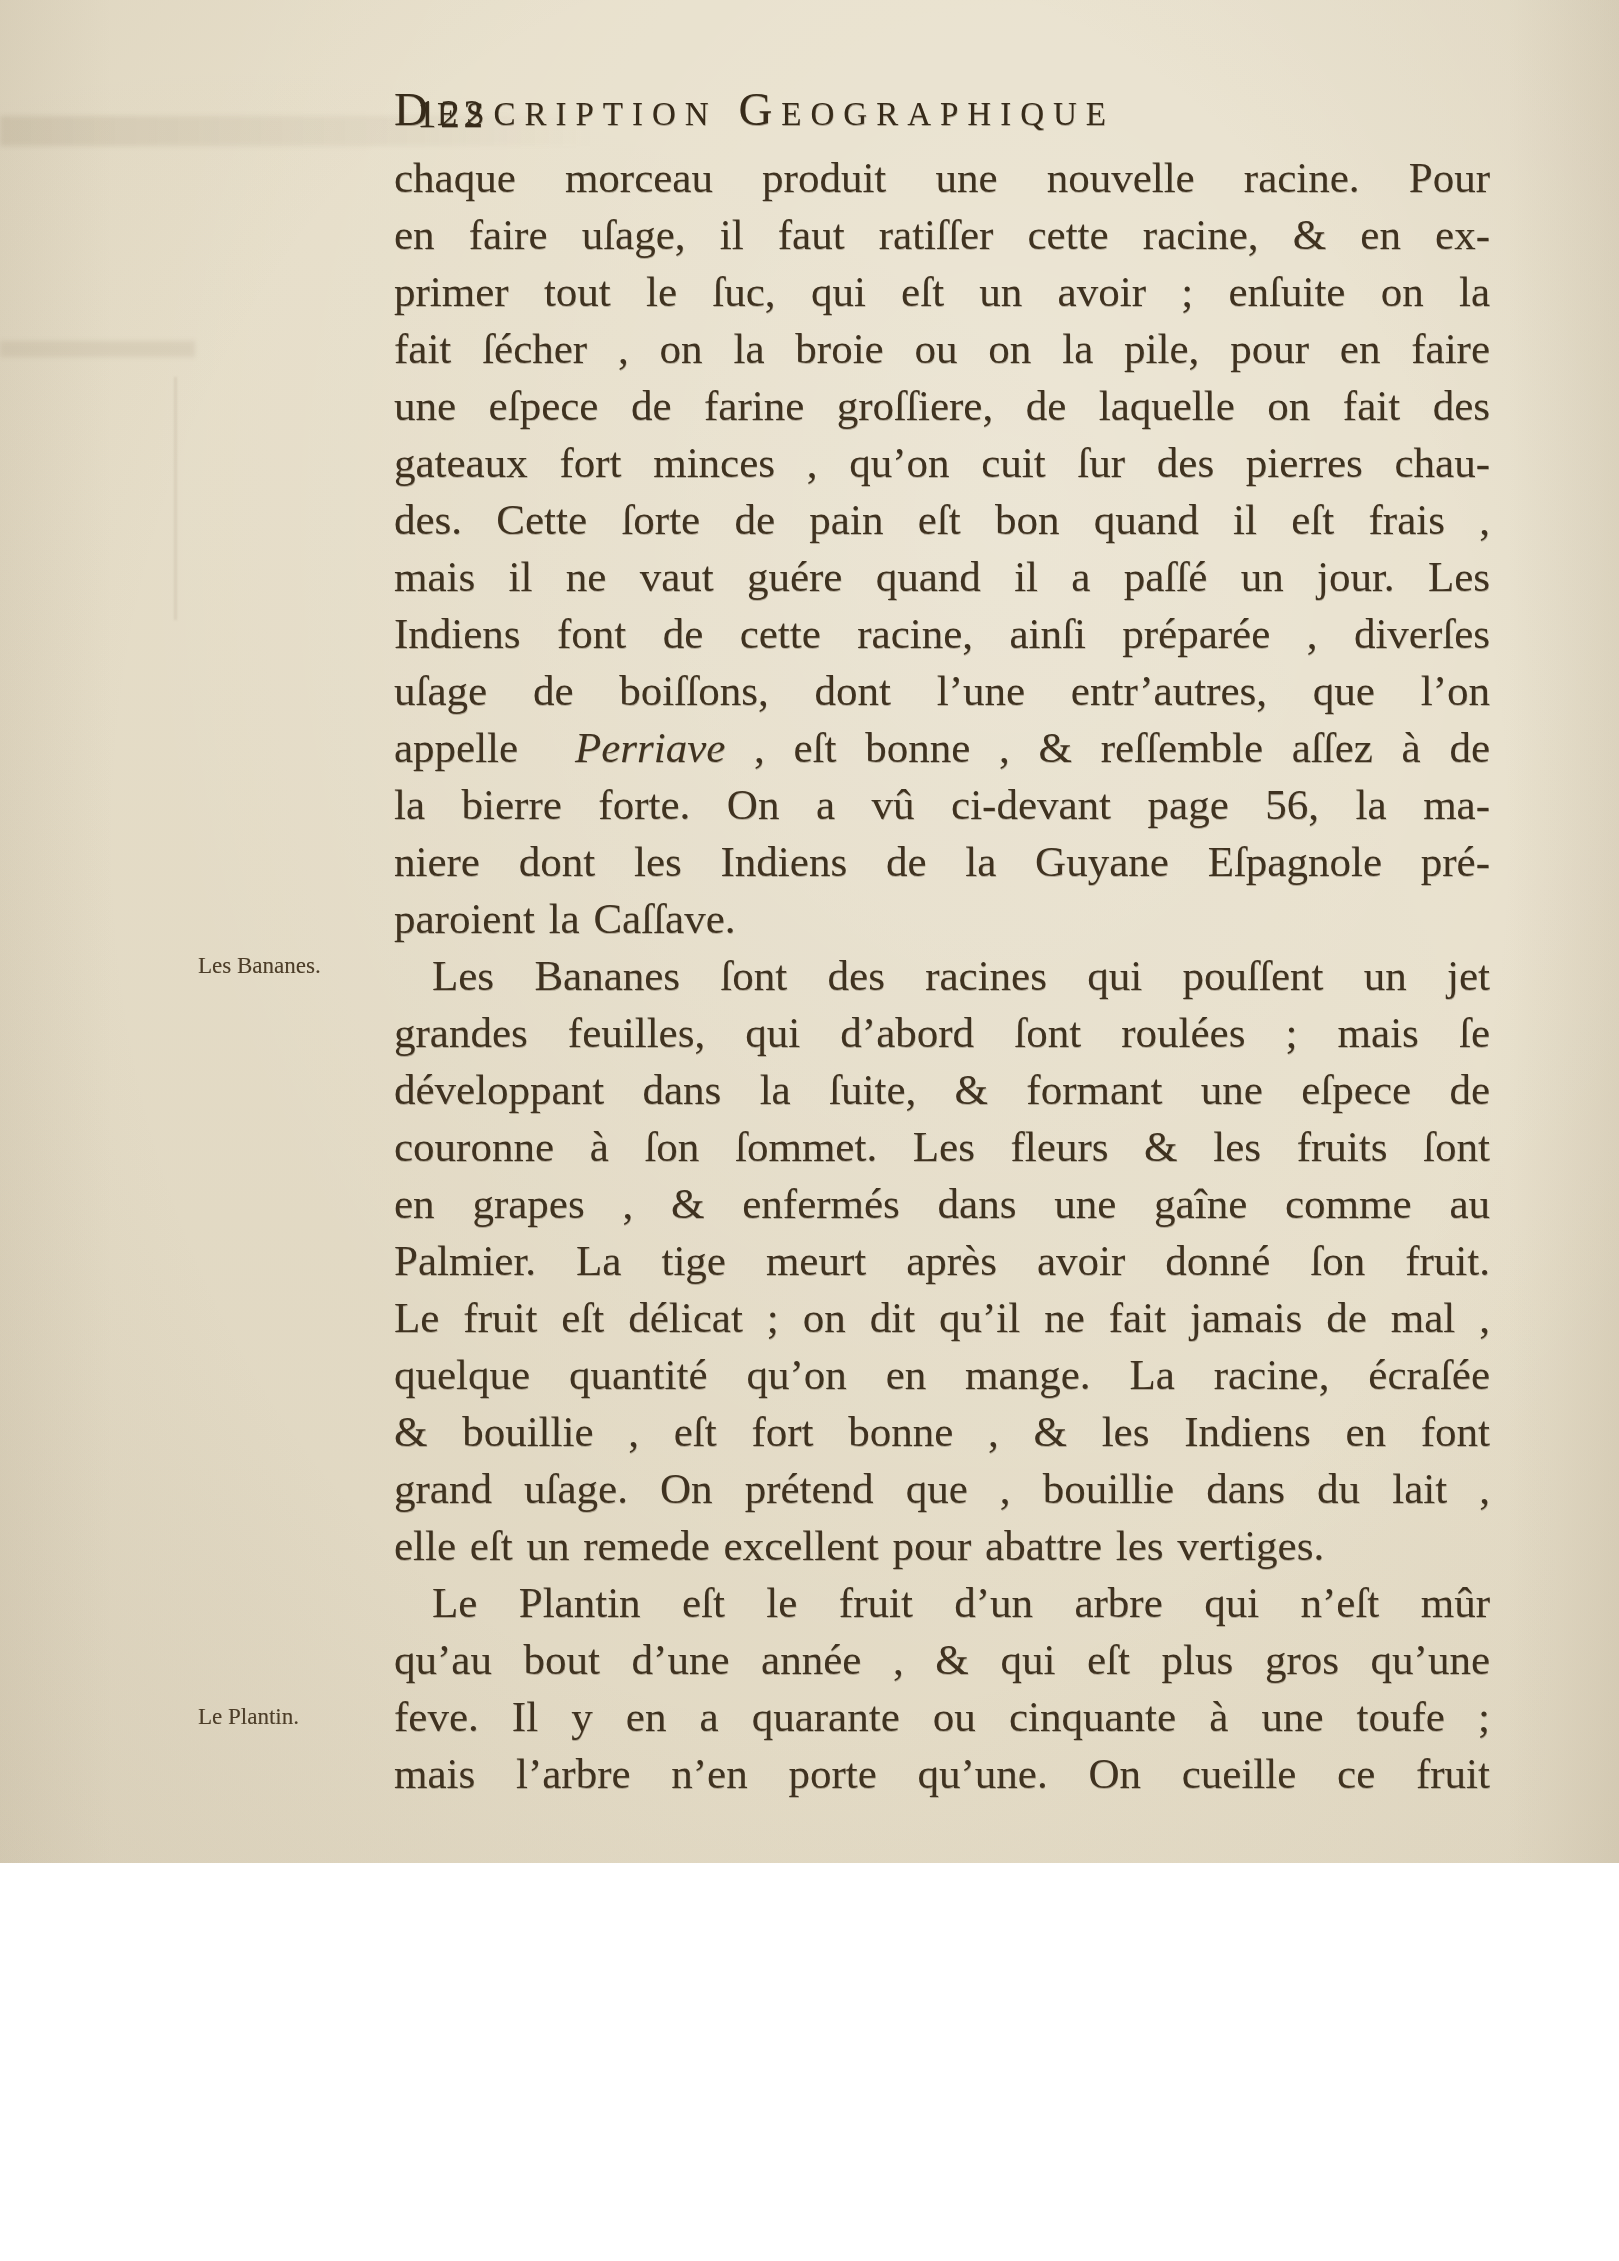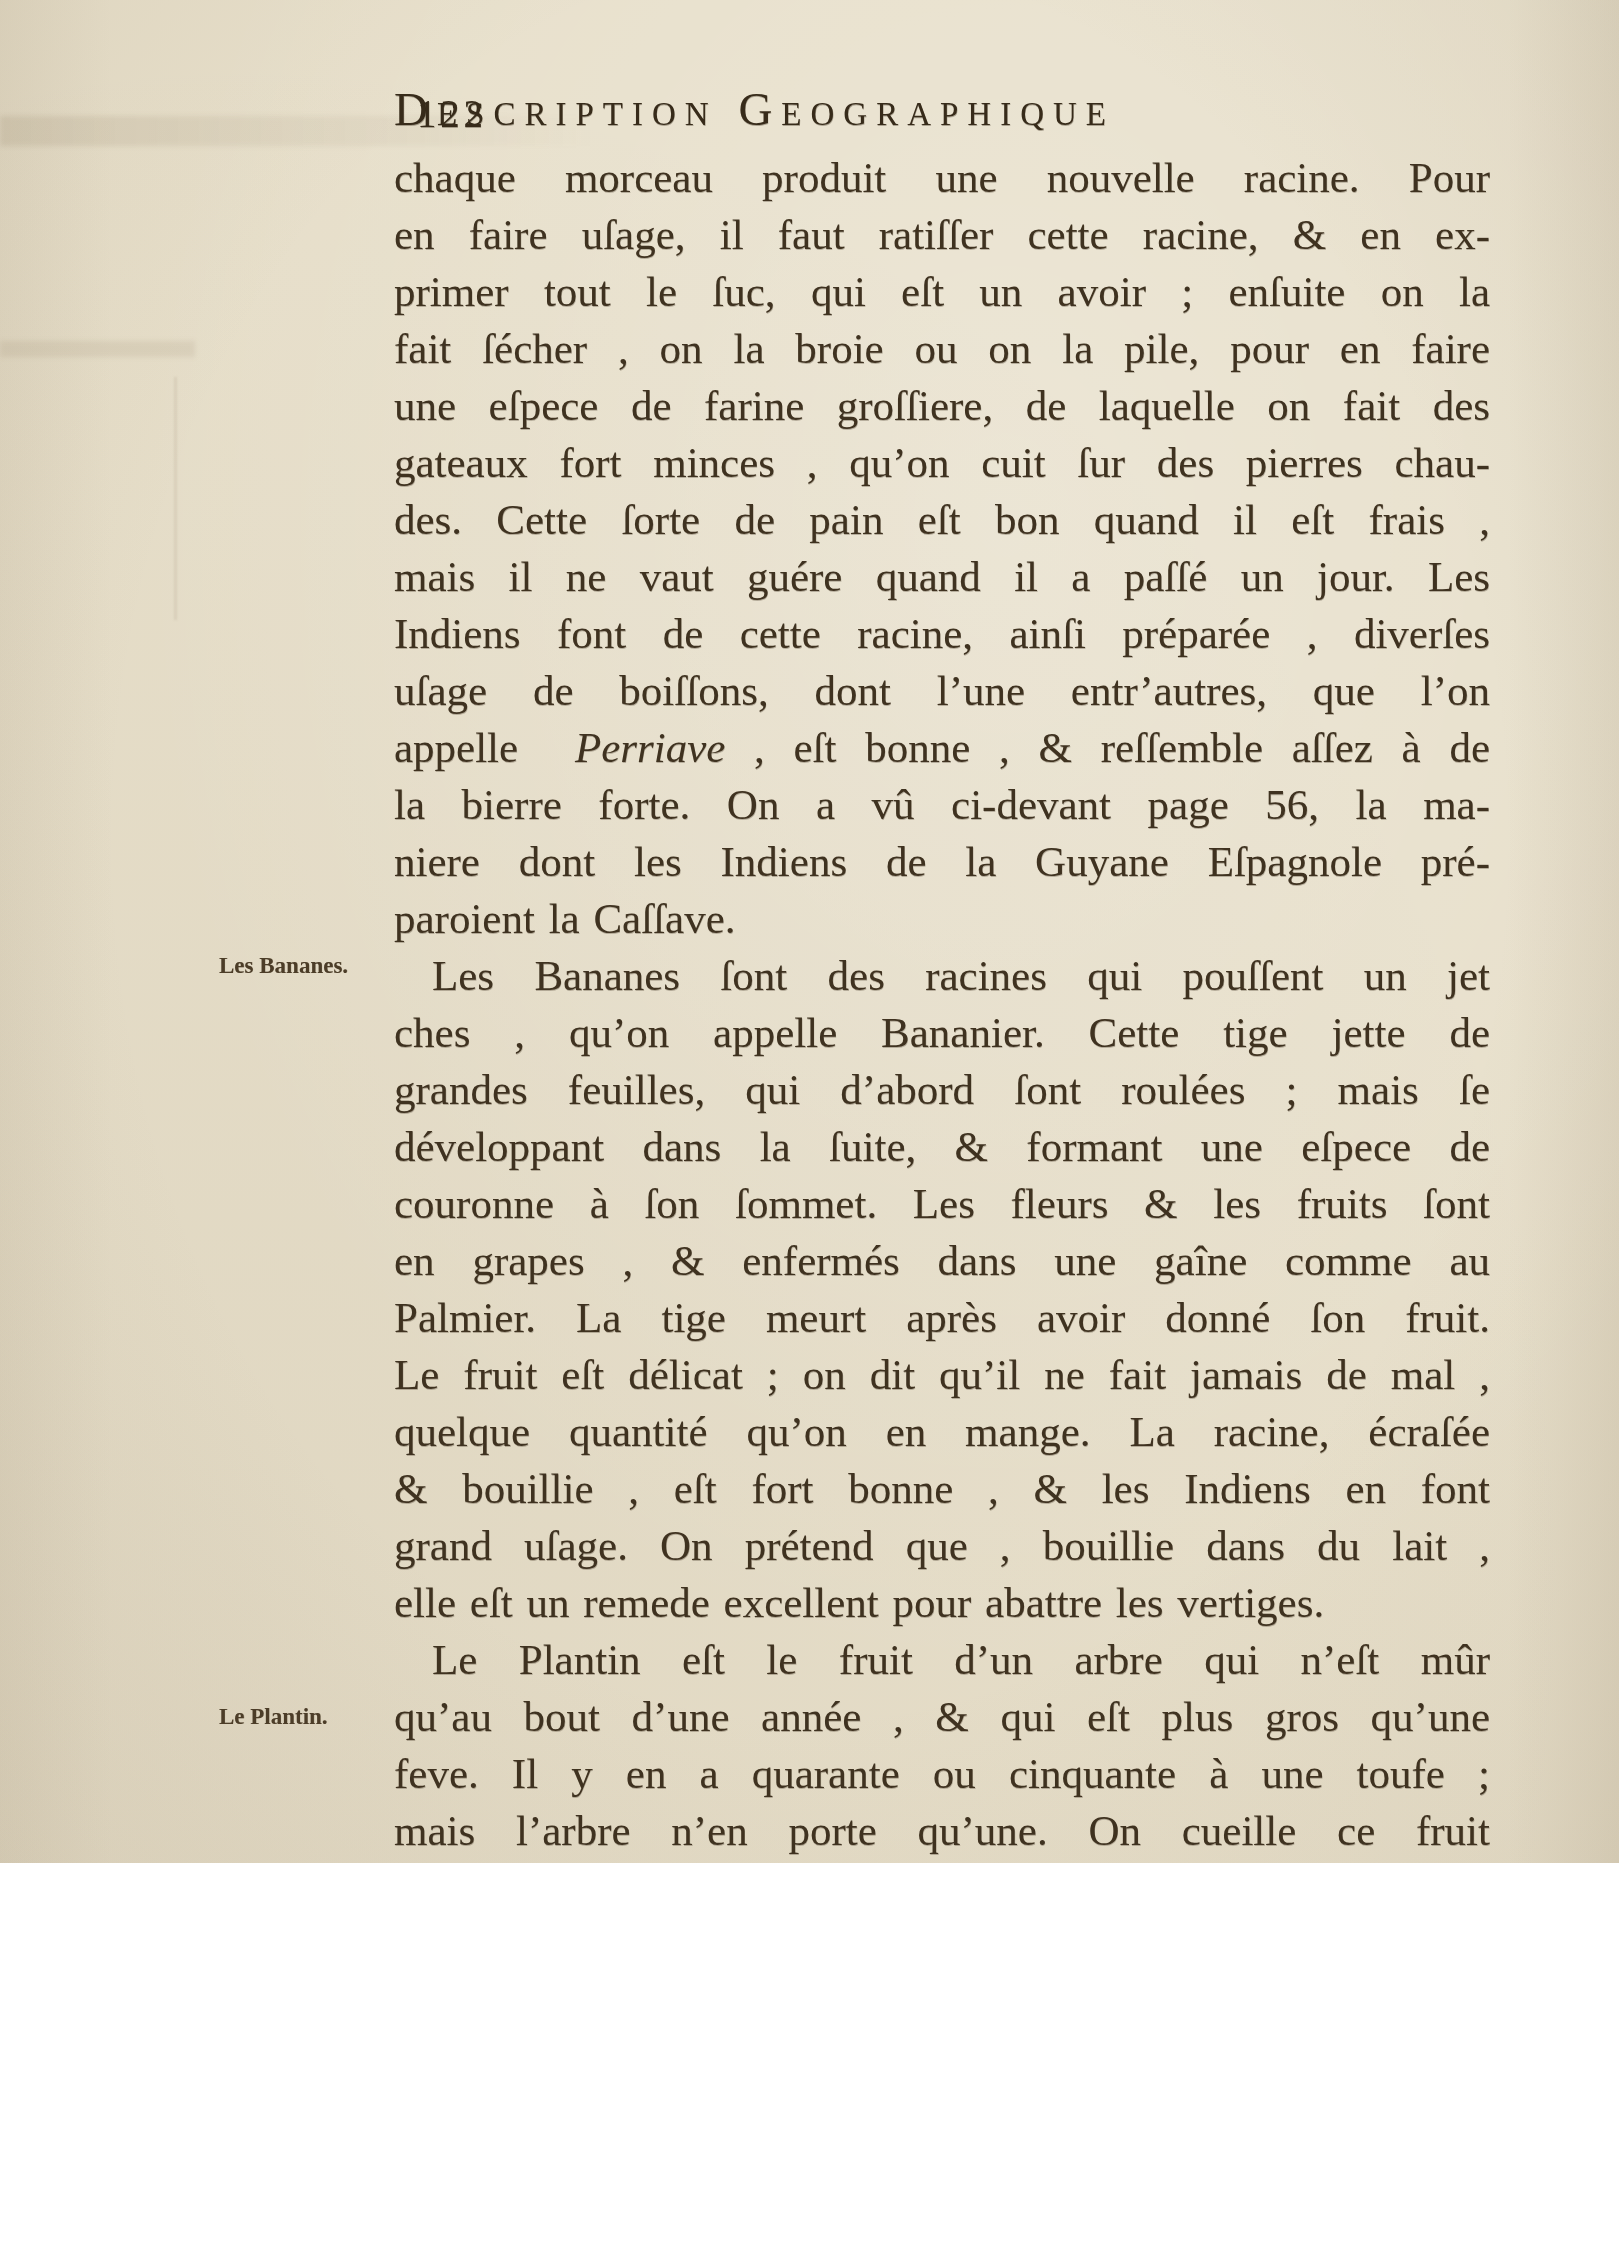--- a/index.html
+++ b/index.html
@@ -44,24 +44,23 @@
   }
   .line{
     height:57px;overflow:hidden;
     text-align:justify;text-align-last:justify;-moz-text-align-last:justify;
   }
   .line.para-end{text-align-last:left;-moz-text-align-last:left;}
   .line.indent{text-indent:38px;}
   .italic{font-style:italic;margin-left:28px;}
   
   .margin-note{
-    position:absolute;left:219px;width:201px;
+    position:absolute;left:198px;width:201px;
     font-size:23px;color:#4c3d28;
     text-shadow:0.3px 0.4px 0.4px rgba(76,61,40,0.30);
-    font-weight:bold;
   }
   .note-1{top:953px;}
   .note-2{top:1704px;}
   
   .smudge-header{
     position:absolute;left:0;top:116px;width:597px;height:30px;
     background:linear-gradient(90deg, rgba(115,95,65,0.13), rgba(115,95,65,0.05) 70%, transparent);
     filter:blur(2.4px);
   }
   .smudge-left{
@@ -116,21 +115,20 @@
       <div class="line">gateaux fort minces , qu’on cuit ſur des pierres chau-</div>
       <div class="line">des. Cette ſorte de pain eſt bon quand il eſt frais ,</div>
       <div class="line">mais il ne vaut guére quand il a paſſé un jour. Les</div>
       <div class="line">Indiens font de cette racine, ainſi préparée , diverſes</div>
       <div class="line">uſage de boiſſons, dont l’une entr’autres, que l’on</div>
       <div class="line"><span>appelle </span><span class="italic">Perriave</span><span> , eſt bonne , &amp; reſſemble aſſez à de</span></div>
       <div class="line">la bierre forte. On a vû ci-devant page 56, la ma-</div>
       <div class="line">niere dont les Indiens de la Guyane Eſpagnole pré-</div>
       <div class="line para-end">paroient la Caſſave.</div>
       <div class="line indent">Les Bananes ſont des racines qui pouſſent un jet</div>
-      <div class="line">ches , qu’on appelle Bananier. Cette tige jette de</div>
       <div class="line">grandes feuilles, qui d’abord ſont roulées ; mais ſe</div>
       <div class="line">développant dans la ſuite, &amp; formant une eſpece de</div>
       <div class="line">couronne à ſon ſommet. Les fleurs &amp; les fruits ſont</div>
       <div class="line">en grapes , &amp; enfermés dans une gaîne comme au</div>
       <div class="line">Palmier. La tige meurt après avoir donné ſon fruit.</div>
       <div class="line">Le fruit eſt délicat ; on dit qu’il ne fait jamais de mal ,</div>
       <div class="line">quelque quantité qu’on en mange. La racine, écraſée</div>
       <div class="line">&amp; bouillie , eſt fort bonne , &amp; les Indiens en font</div>
       <div class="line">grand uſage. On prétend que , bouillie dans du lait ,</div>
       <div class="line para-end">elle eſt un remede excellent pour abattre les vertiges.</div>

